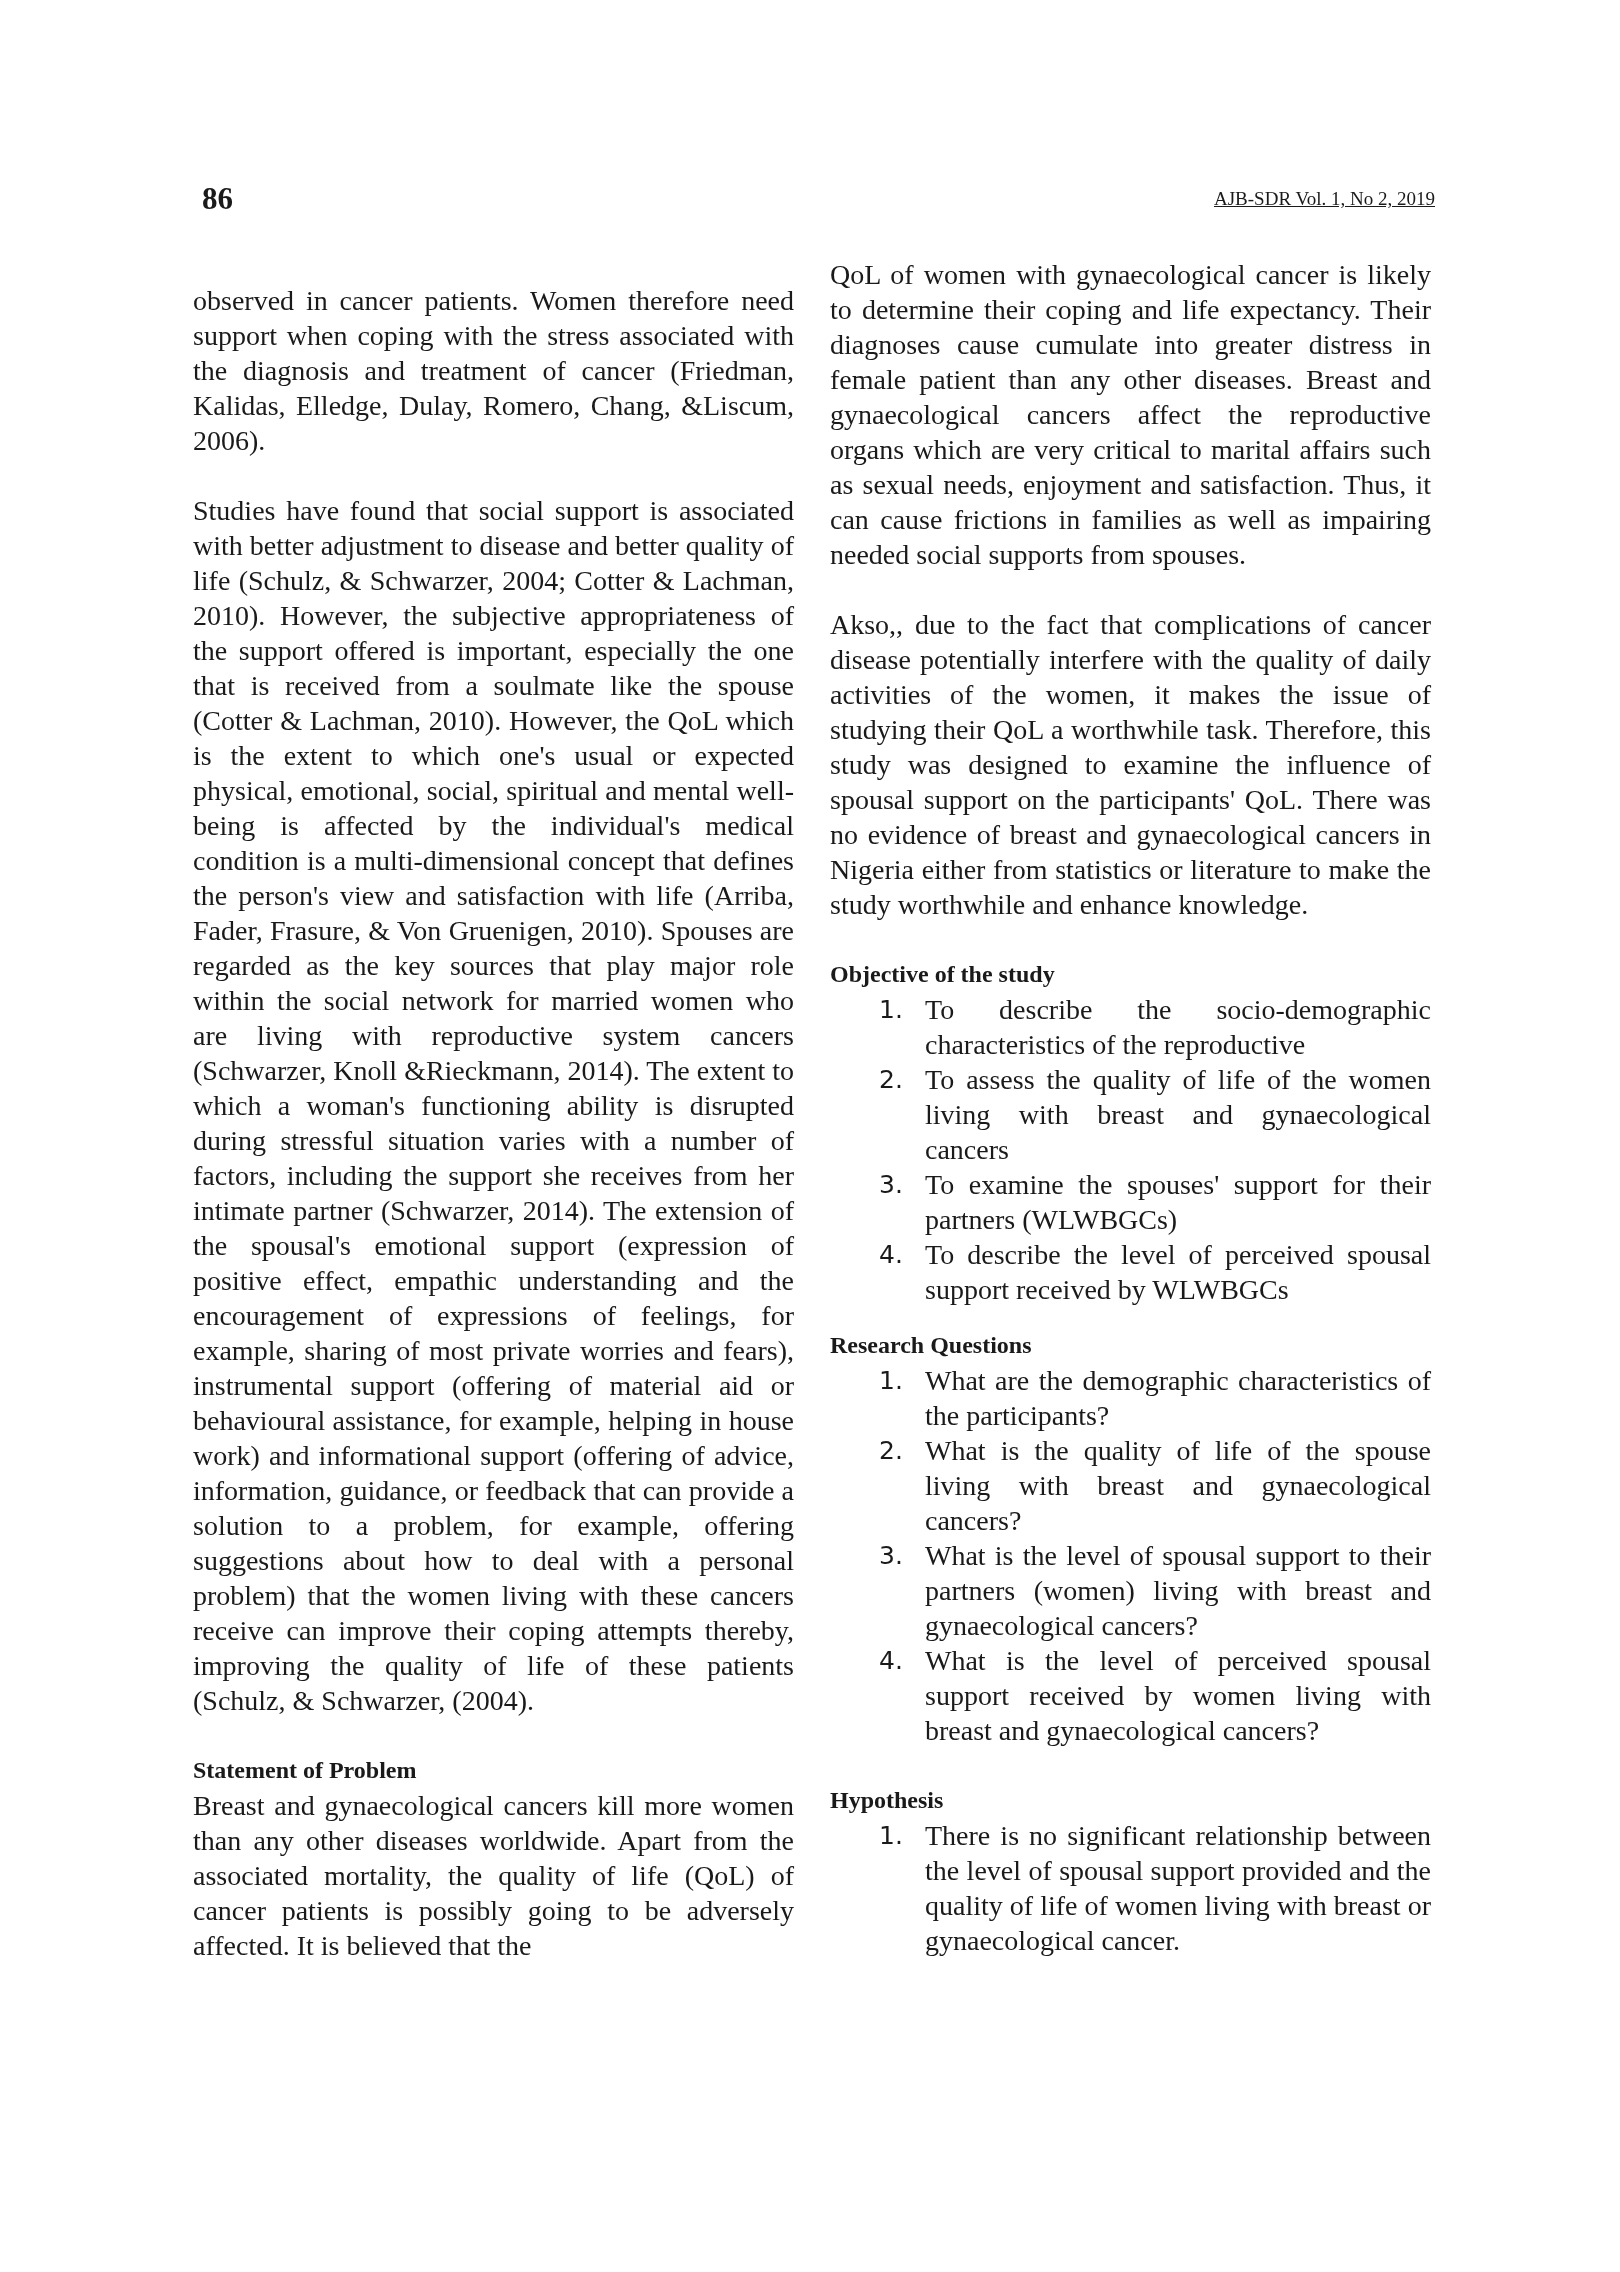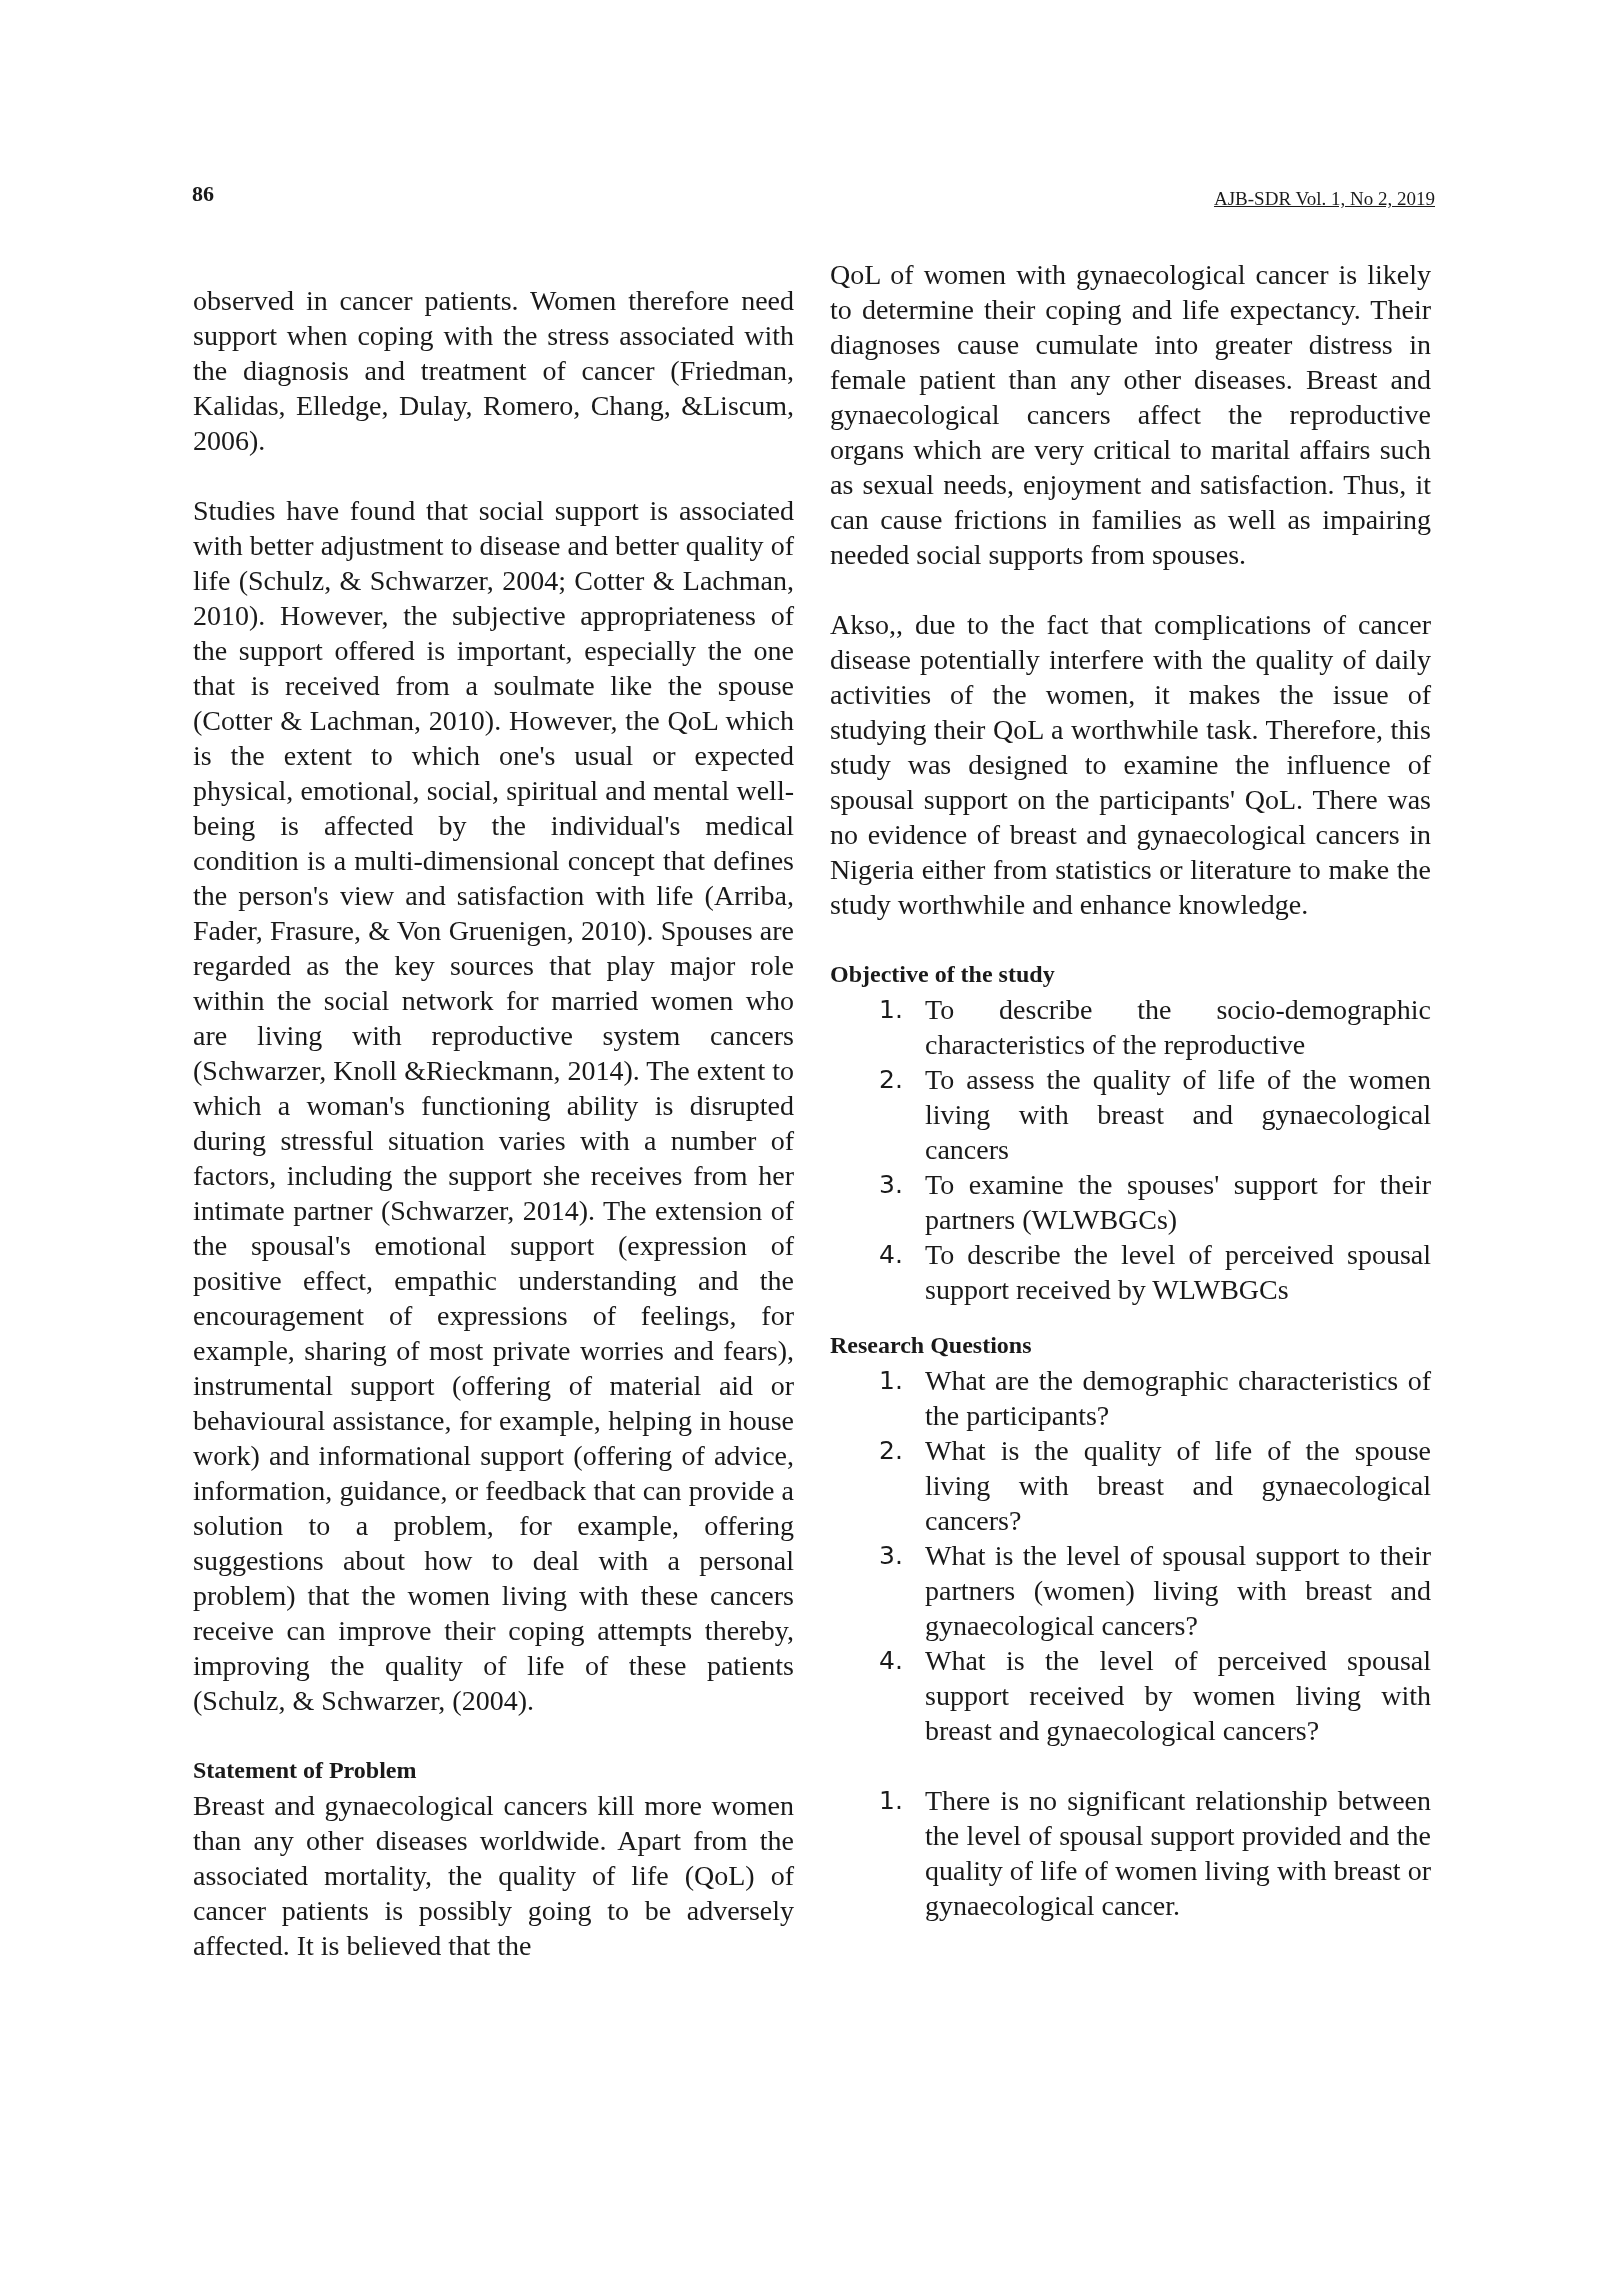--- a/index.html
+++ b/index.html
@@ -2,22 +2,22 @@
 <html style="font-size:15px"><head>
 <meta charset="utf-8">
 <style>
   html, body { margin: 0; padding: 0; background: #ffffff; }
   body {
     width: 1621px; height: 2272px; position: relative; overflow: hidden;
     font-family: "Liberation Serif", "DejaVu Serif", serif;
     color: #1a1a1a;
   }
   .page-number {
-    position: absolute; left: 192px; top: 183px;
-    font-size: 22px; font-weight: bold; line-height: 1;
+    position: absolute; left: 202px; top: 183px;
+    font-size: 31px; font-weight: bold; line-height: 1;
   }
   .running-head {
     position: absolute; right: 186px; top: 189px;
     font-size: 19px; line-height: 1; text-decoration: underline;
   }
   .col {
     position: absolute; top: 257px;
     font-size: 28px; line-height: 35px;
     text-align: justify;
   }
@@ -72,17 +72,18 @@
   <div class="small-gap"></div>
   <h3 class="section-heading">Research Questions</h3>
   <ol class="numbered">
     <li><span class="num">1.</span><span>What are the demographic characteristics of the participants?</span></li>
     <li><span class="num">2.</span><span>What is the quality of life of the spouse living with breast and gynaecological cancers?</span></li>
     <li><span class="num">3.</span><span>What is the level of spousal support to their partners (women) living with breast and gynaecological cancers?</span></li>
     <li><span class="num">4.</span><span>What is the level of perceived spousal support received by women living with breast and gynaecological cancers?</span></li>
   </ol>
 
   <div class="block-gap"></div>
+  <h3 class="section-heading">Hypothesis</h3>
   <ol class="numbered">
     <li><span class="num">1.</span><span>There is no significant relationship between the level of spousal support provided and the quality of life of women living with breast or gynaecological cancer.</span></li>
   </ol>
 </div>
 
 
 </body></html>

